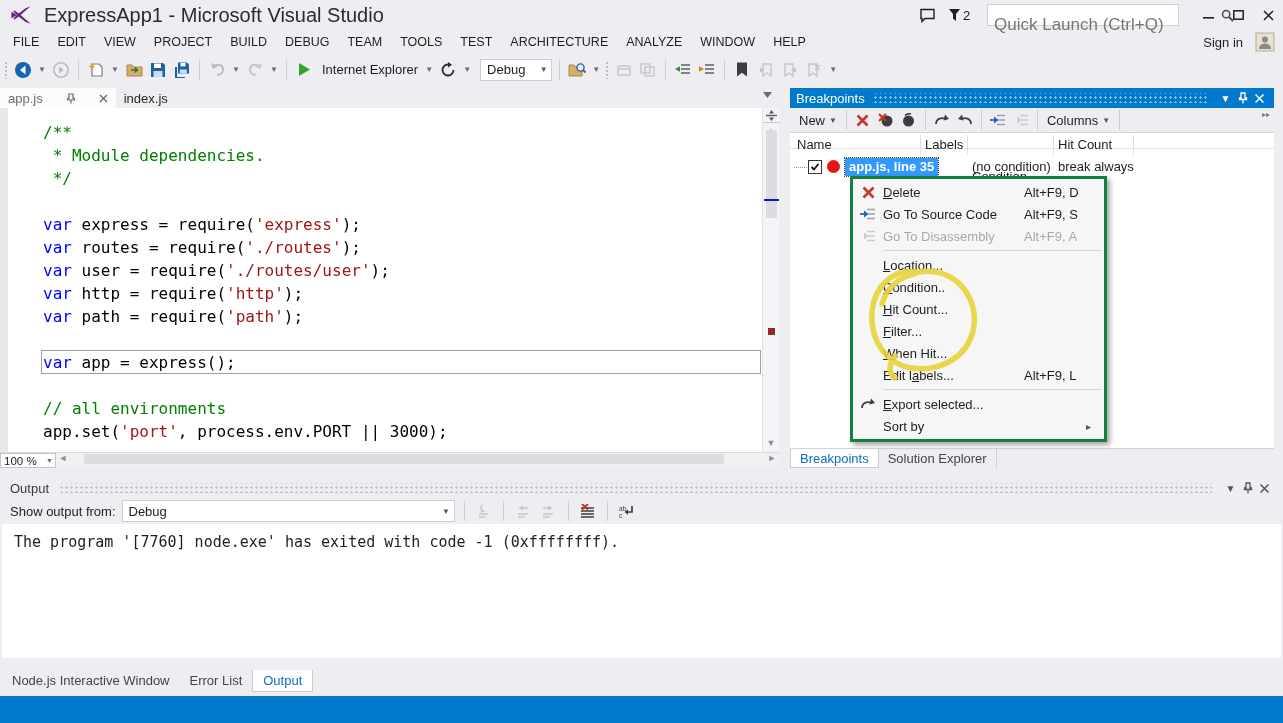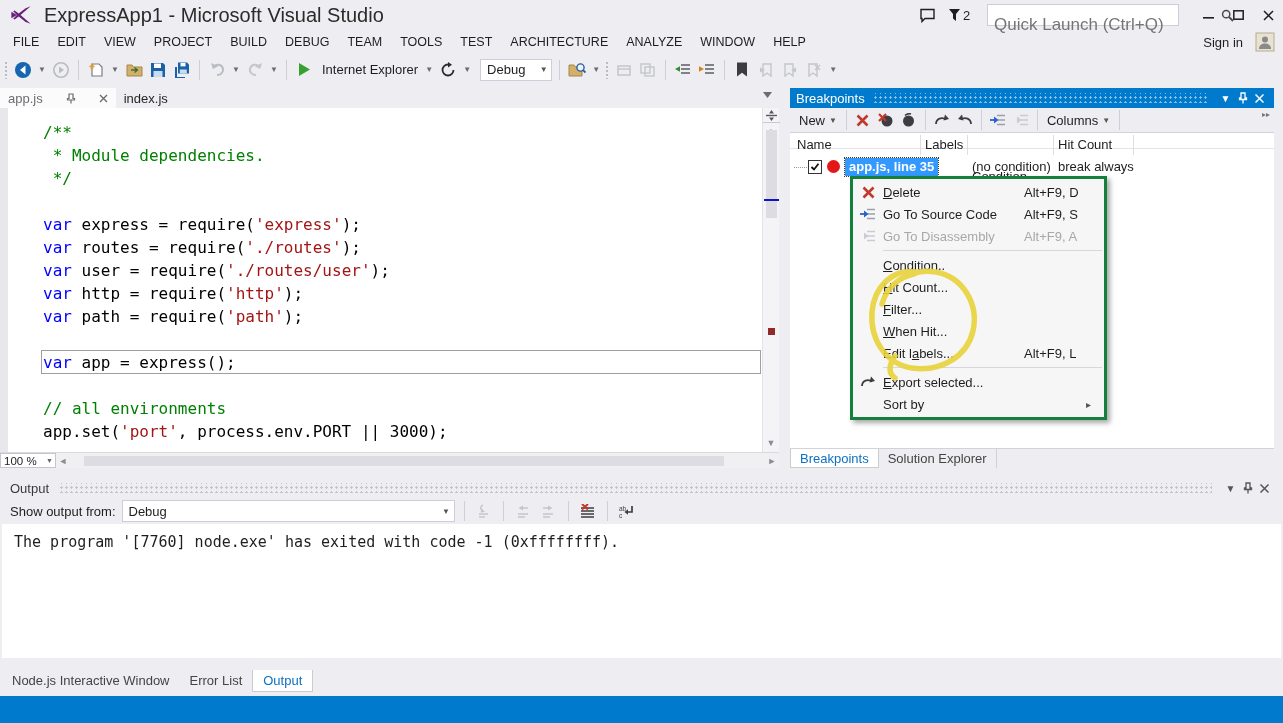--- a/index.html
+++ b/index.html
@@ -49,21 +49,21 @@
   #code-lines{position:absolute;left:0;top:13px;width:762px;font-family:"DejaVu Sans Mono","Liberation Mono",monospace;font-size:16px;line-height:23px;}
   .code-line{height:23px;white-space:pre;padding-left:43px;position:relative;}
   .code-line.current::after{content:"";position:absolute;left:41px;right:1px;top:-1px;bottom:0;border:1px solid #9f9f9f;}
   .tok-kw{color:var(--kw);} .tok-com{color:var(--com);} .tok-str{color:var(--str);} .tok-pl{color:#000;}
   #editor-vscroll{position:absolute;right:0;top:0;width:17px;height:344px;background:#f4f4f6;border-left:1px solid #e3e3e6;}
   .scroll-arrow{color:#8a8d94;font-size:9px;text-align:center;line-height:14px;width:100%;}
   #vthumb{position:absolute;left:3px;top:22px;width:11px;height:88px;background:#dcdce2;}
   #caret-mark{position:absolute;left:1px;top:91px;width:15px;height:2px;background:#1111c8;}
   #bpmark{position:absolute;left:5px;top:220px;width:7px;height:7px;background:#8f2b2b;}
   #vsplit{position:absolute;left:0;top:0;width:17px;height:15px;border-bottom:1px solid #c9c9ce;display:flex;align-items:center;justify-content:center;}
-  #editor-bottom{position:absolute;left:0;top:452px;width:779px;height:16px;background:#f0f0f2;border-top:1px solid #d9d9de;display:flex;align-items:center;}
+  #editor-bottom{position:absolute;left:0;top:452px;width:779px;height:16px;background:#f0f0f2;border-top:1px solid #d9d9de;display:flex;}
   #zoom-combo{width:56px;height:15px;background:#fff;border:1px solid #c4c6cf;font-size:11.5px;display:flex;align-items:center;}
   #zoom-combo .cval{flex:1;padding-left:3px;}
   #zoom-combo .carr{font-size:7px;color:#666;padding-right:2px;}
   .hsarrow{font-size:9px;color:#8a8d94;width:14px;text-align:center;}
   #htrack{flex:1;height:12px;position:relative;margin-right:2px;}
   #hthumb{position:absolute;left:14px;top:1px;width:640px;height:10px;background:#dcdce2;}
   
   #bp-panel{position:absolute;left:790px;top:88px;width:484px;height:380px;background:#fff;}
   #bp-title{position:absolute;left:0;top:0;width:100%;height:20px;background:var(--accent);color:#fff;display:flex;align-items:center;font-size:13px;padding:0 6px;}
   .dotpat{flex:1;height:10px;margin:0 8px;background-image:radial-gradient(rgba(255,255,255,.5) 1px,transparent 1.2px);background-size:5px 5px;background-position:0 2px;}
@@ -601,20 +601,25 @@
           <path d="M7 2.5 h8 M7 7 h8 M7 11.5 h8" stroke="#c9ccd3" stroke-width="1.6"></path>
           <path d="M4 3.5 L8.5 7 L4 10.5 Z" fill="#c9ccd3"></path>
         </svg>
       </span>
       <span class="cm-label">Go To Disassembly</span>
       <span class="cm-shortcut">Alt+F9, A</span>
     </div>
     <div class="cm-sep"></div>
     <div class="cm-item">
       <span class="cm-icon"></span>
+      <span class="cm-label"><u>L</u>ocation...</span>
+      <span class="cm-shortcut"></span>
+    </div>
+    <div class="cm-item">
+      <span class="cm-icon"></span>
       <span class="cm-label"><u>C</u>ondition..</span>
       <span class="cm-shortcut"></span>
     </div>
     <div class="cm-item">
       <span class="cm-icon"></span>
       <span class="cm-label"><u>H</u>it Count...</span>
       <span class="cm-shortcut"></span>
     </div>
     <div class="cm-item">
       <span class="cm-icon"></span>

